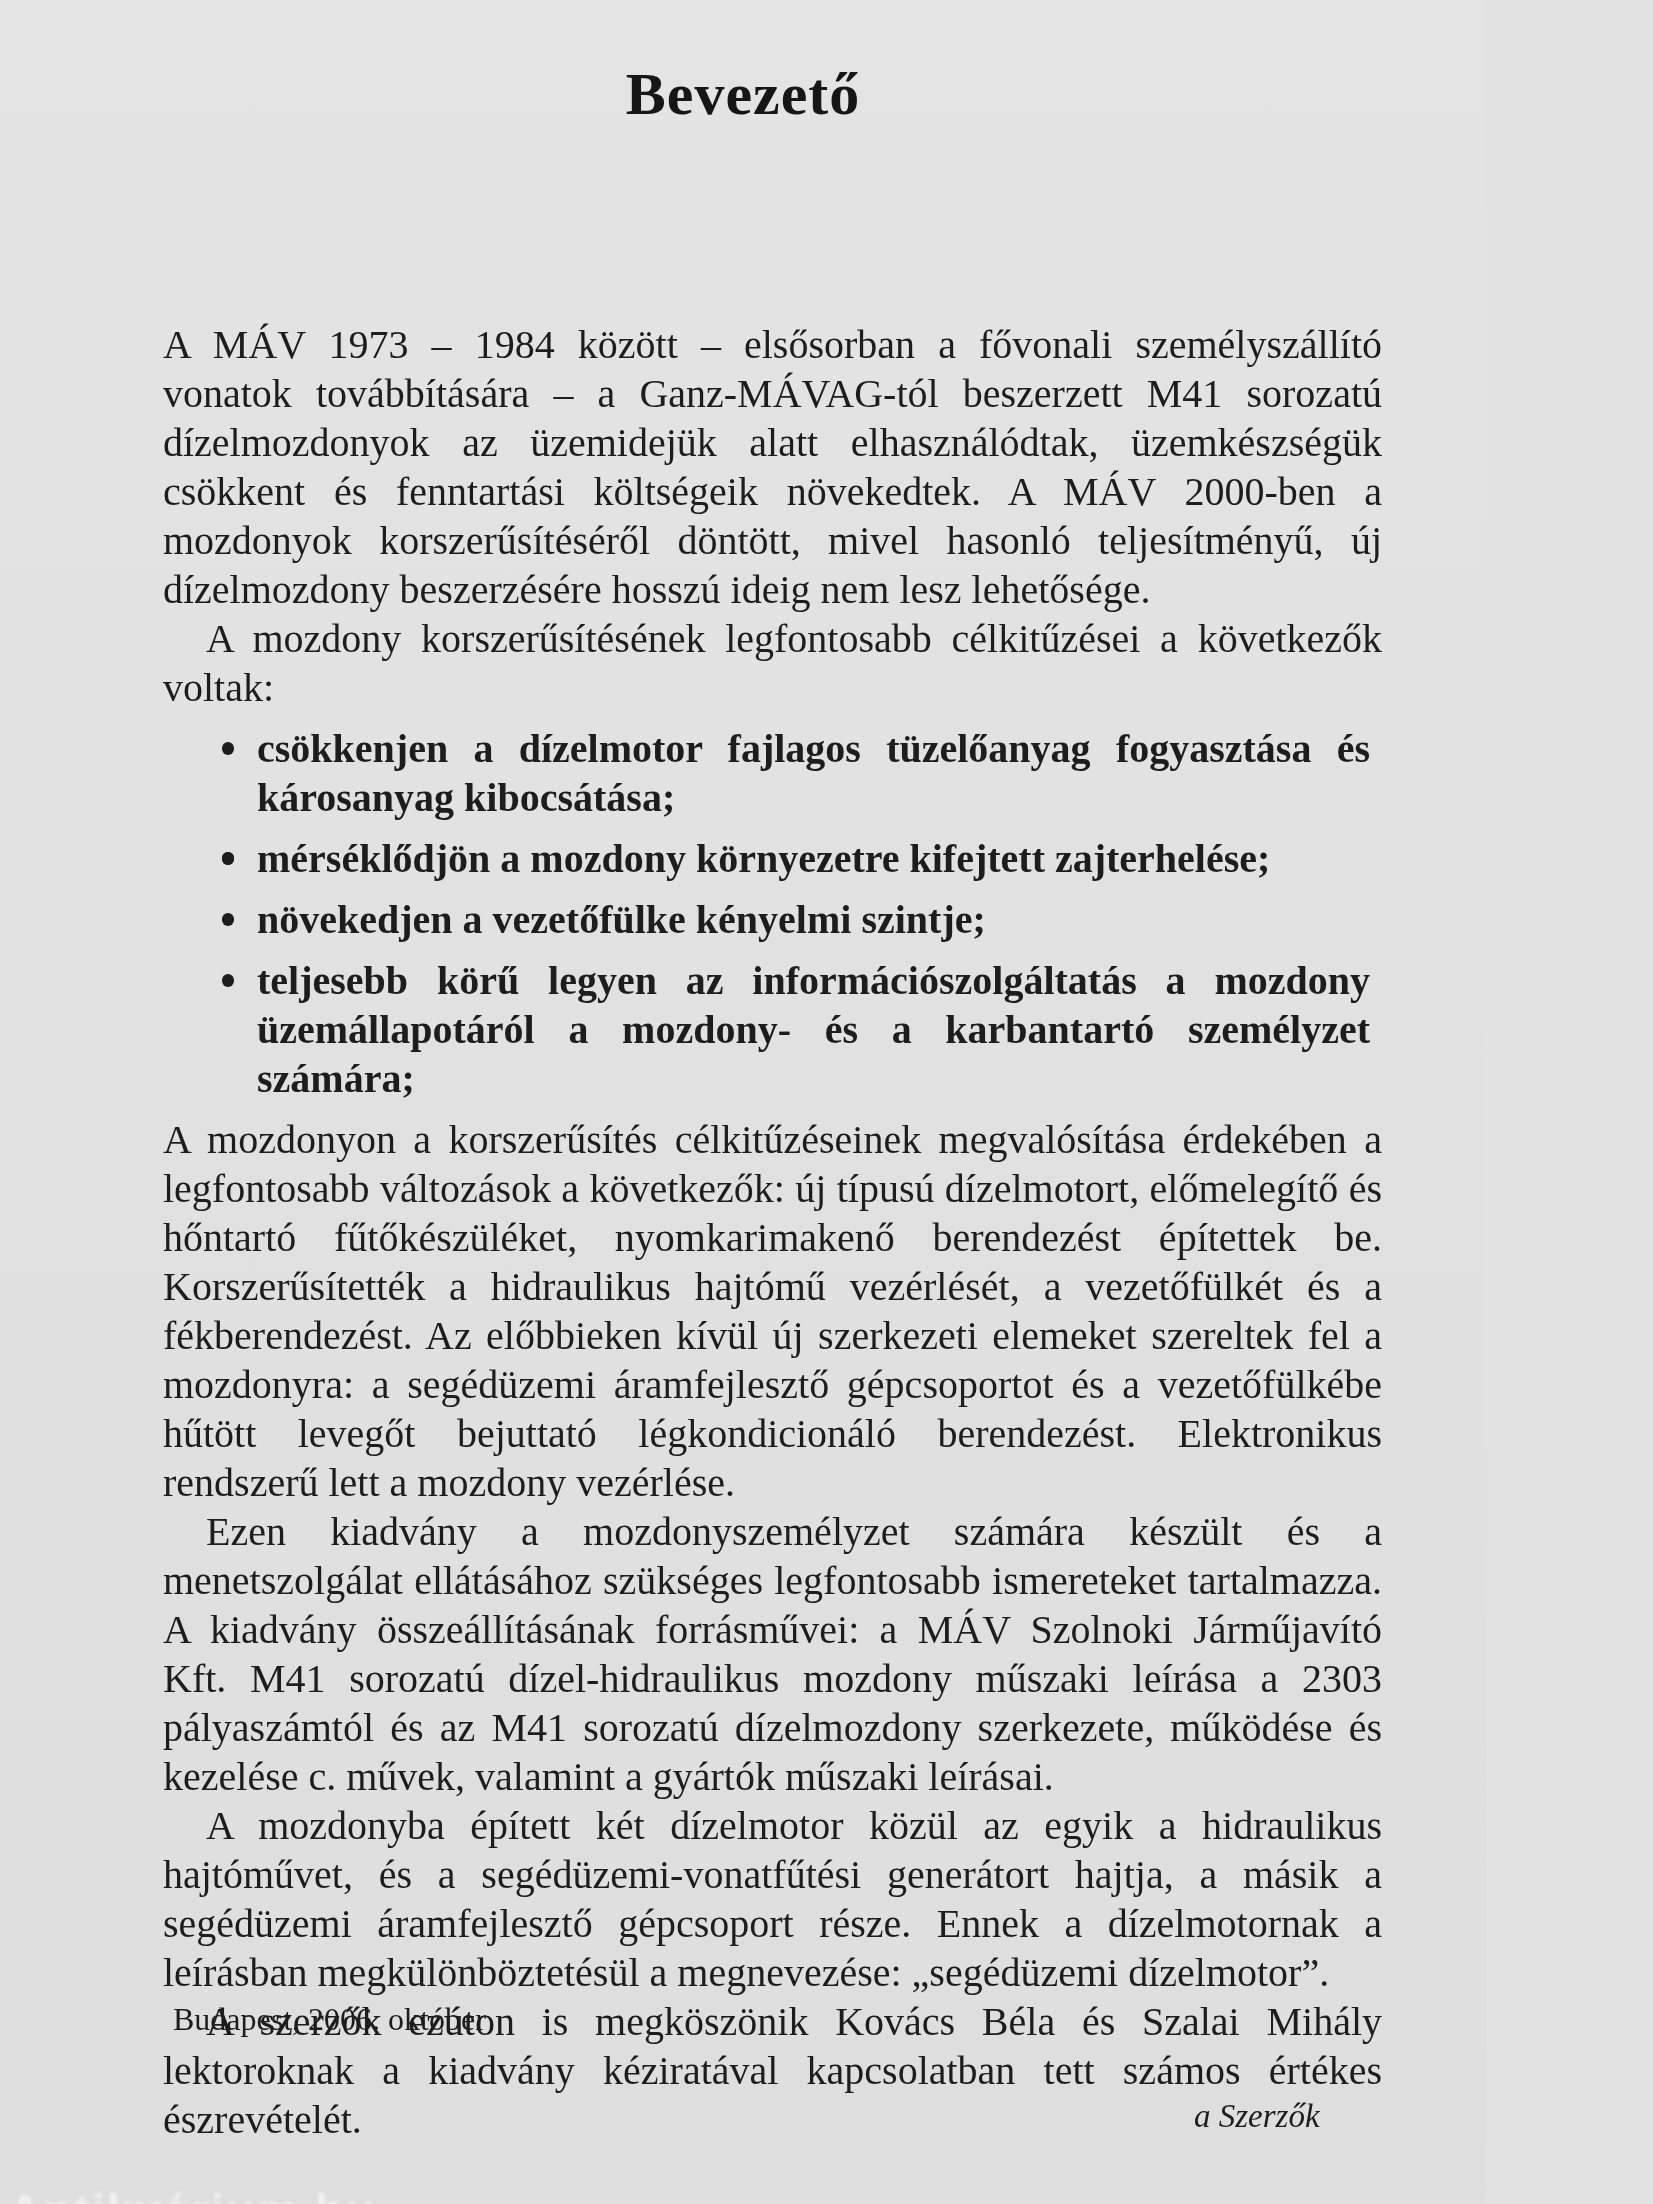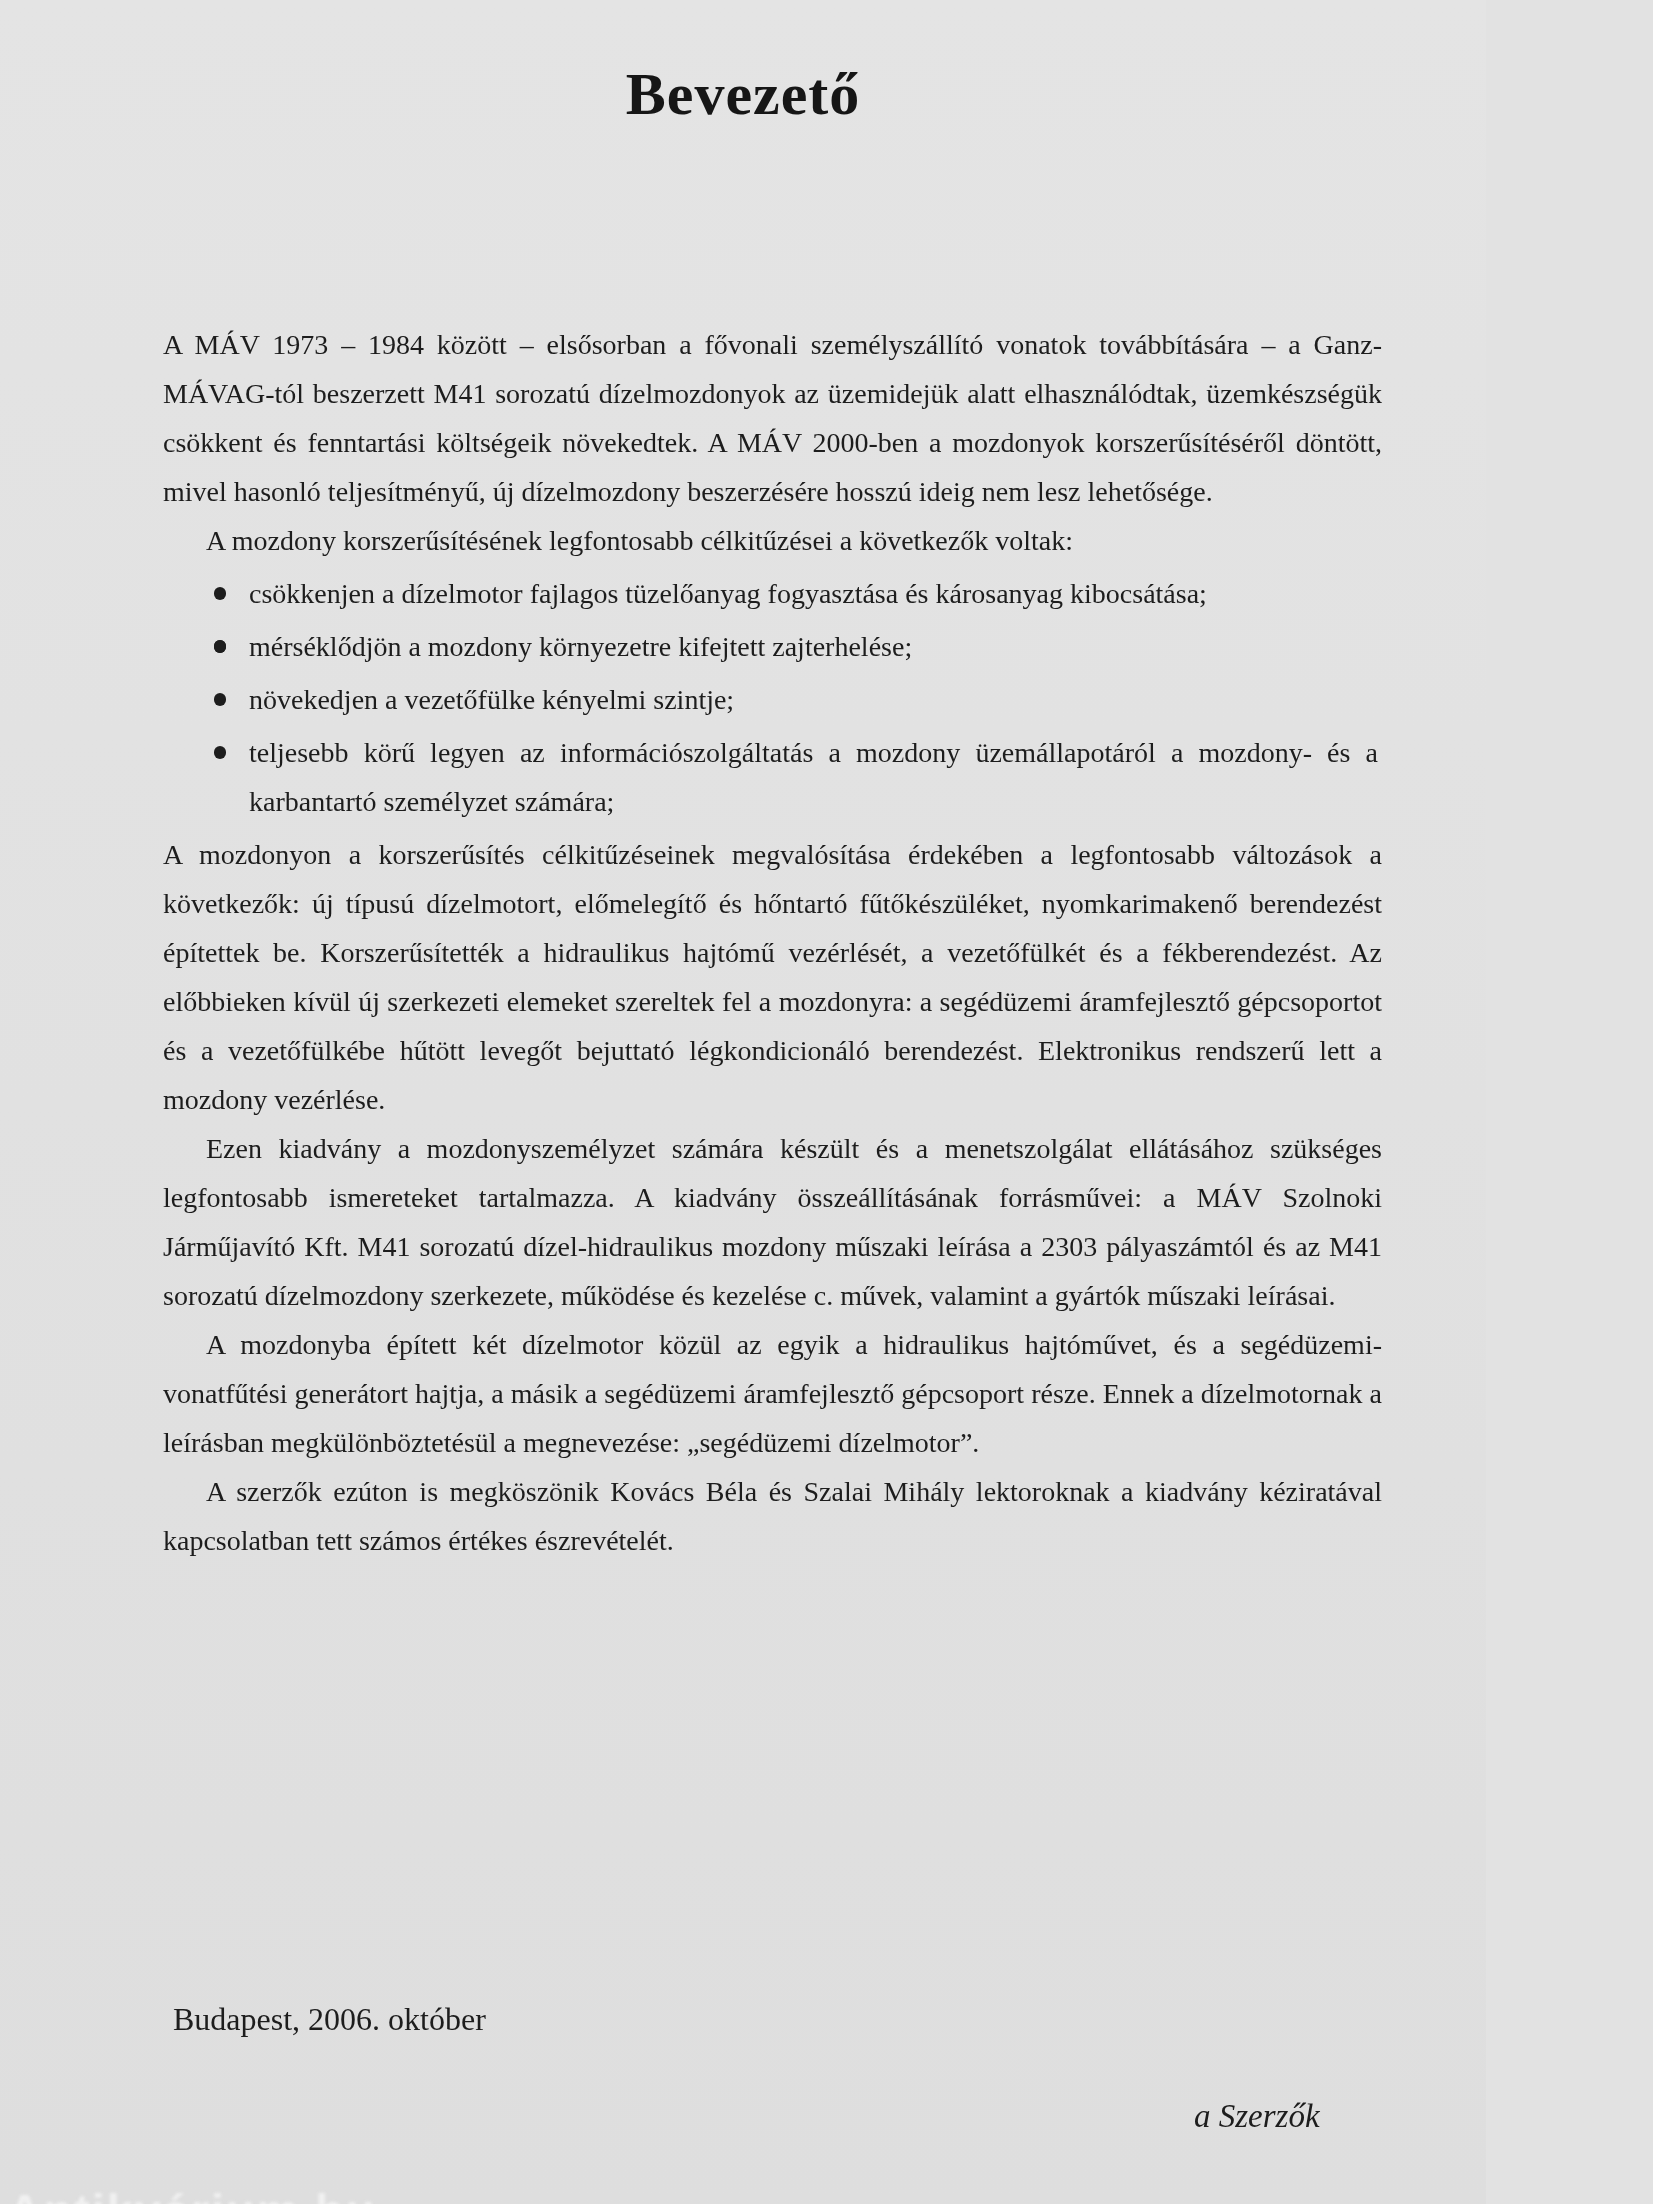--- a/index.html
+++ b/index.html
@@ -31,40 +31,41 @@
     font-size: 60px;
     letter-spacing: 1px;
     color: #161616;
     margin: 0;
   }
   .body {
     position: absolute;
     left: 163px;
     width: 1219px;
     top: 320px;
-    font-size: 28px;
+    font-size: 40px;
     line-height: 49px;
     text-align: justify;
     color: #1d1d1d;
   }
   .body p {
     margin: 0;
   }
   .indent {
     text-indent: 43px;
   }
   .bullets {
     list-style: none;
     margin: 0;
     padding: 0 0 0 43px;
   }
   .bullets li {
     position: relative;
     padding-left: 39px;
-    margin: 4px;
+    margin: 12px;
+    font-weight: bold;
   }
   .bullet-dot {
     position: absolute;
     left: 3.9px;
     top: 18.4px;
     width: 12.6px;
     height: 12.6px;
     border-radius: 50%;
     background: #1d1d1d;
   }

